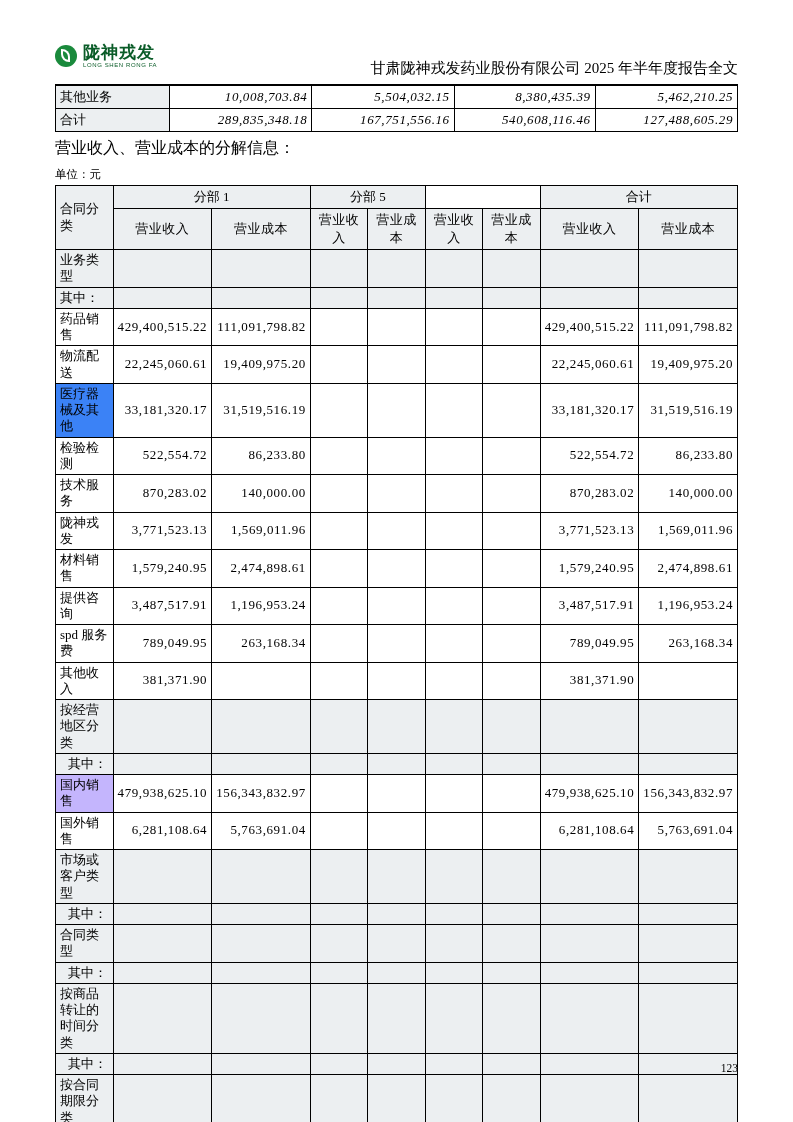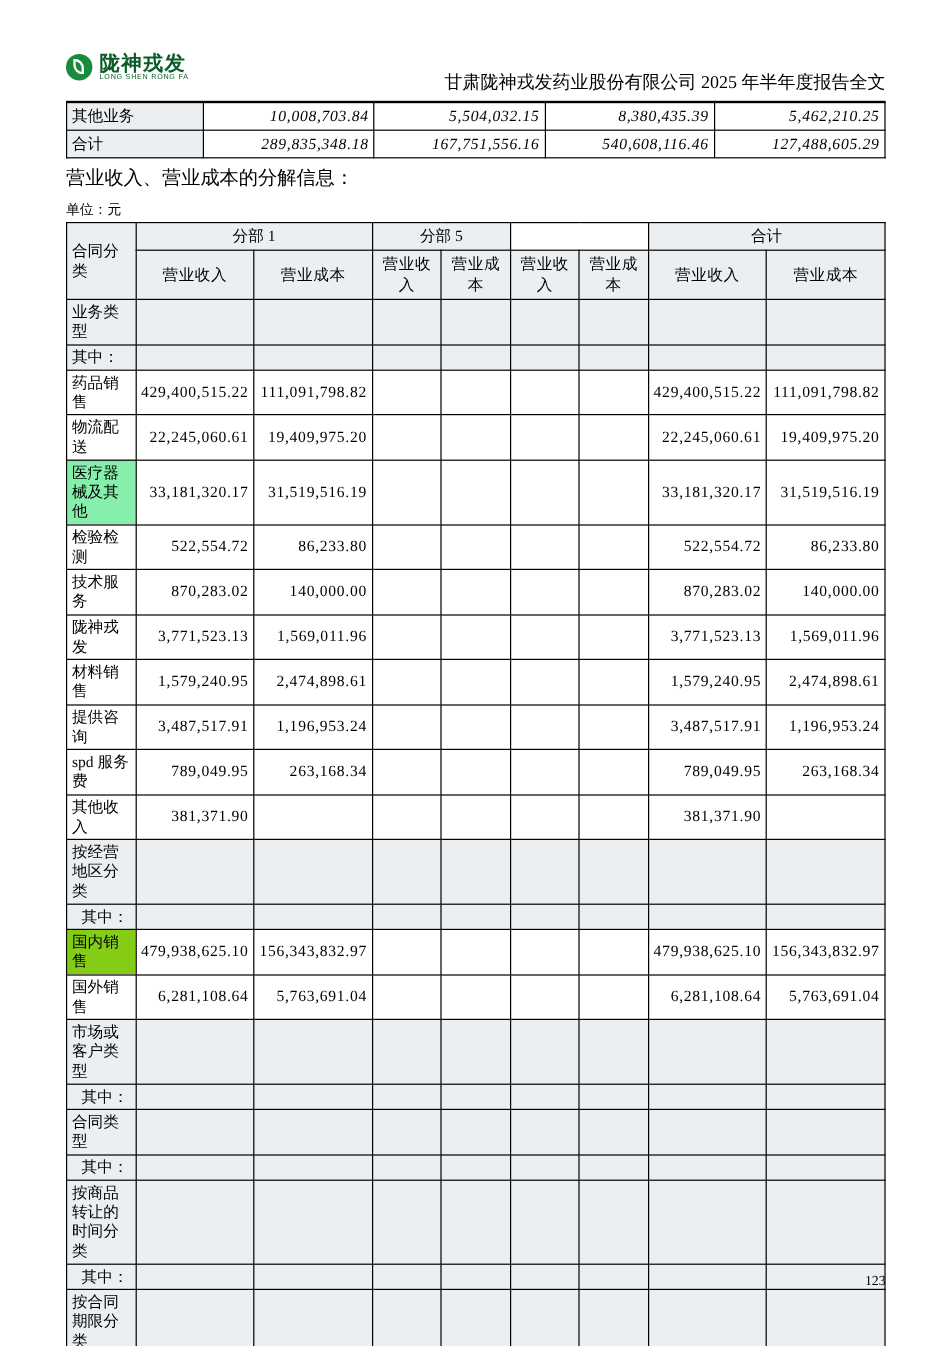--- a/index.html
+++ b/index.html
@@ -263,21 +263,21 @@
           <td class="val">22,245,060.61</td>
           <td class="val">19,409,975.20</td>
           <td class="empty"></td>
           <td class="empty"></td>
           <td class="empty"></td>
           <td class="empty"></td>
           <td class="val">22,245,060.61</td>
           <td class="val">19,409,975.20</td>
         </tr>
         <tr>
-          <td class="rowhead" style="background: #86efac;">医疗器械及其他</td>
+          <td class="rowhead" style="background: #3b82f6;">医疗器械及其他</td>
           <td class="val">33,181,320.17</td>
           <td class="val">31,519,516.19</td>
           <td class="empty"></td>
           <td class="empty"></td>
           <td class="empty"></td>
           <td class="empty"></td>
           <td class="val">33,181,320.17</td>
           <td class="val">31,519,516.19</td>
         </tr>
         <tr>
@@ -373,21 +373,21 @@
           <td class="empty" style="background: rgb(236, 239, 241);"></td>
           <td class="empty" style="background: rgb(236, 239, 241);"></td>
           <td class="empty" style="background: rgb(236, 239, 241);"></td>
           <td class="empty" style="background: rgb(236, 239, 241);"></td>
           <td class="empty" style="background: rgb(236, 239, 241);"></td>
           <td class="empty" style="background: rgb(236, 239, 241);"></td>
           <td class="empty" style="background: rgb(236, 239, 241);"></td>
           <td class="empty" style="background: rgb(236, 239, 241);"></td>
         </tr>
         <tr>
-          <td class="rowhead" style="background: #84cc16;">国内销售</td>
+          <td class="rowhead" style="background: #c4b5fd;">国内销售</td>
           <td class="val">479,938,625.10</td>
           <td class="val">156,343,832.97</td>
           <td class="empty"></td>
           <td class="empty"></td>
           <td class="empty"></td>
           <td class="empty"></td>
           <td class="val">479,938,625.10</td>
           <td class="val">156,343,832.97</td>
         </tr>
         <tr>

